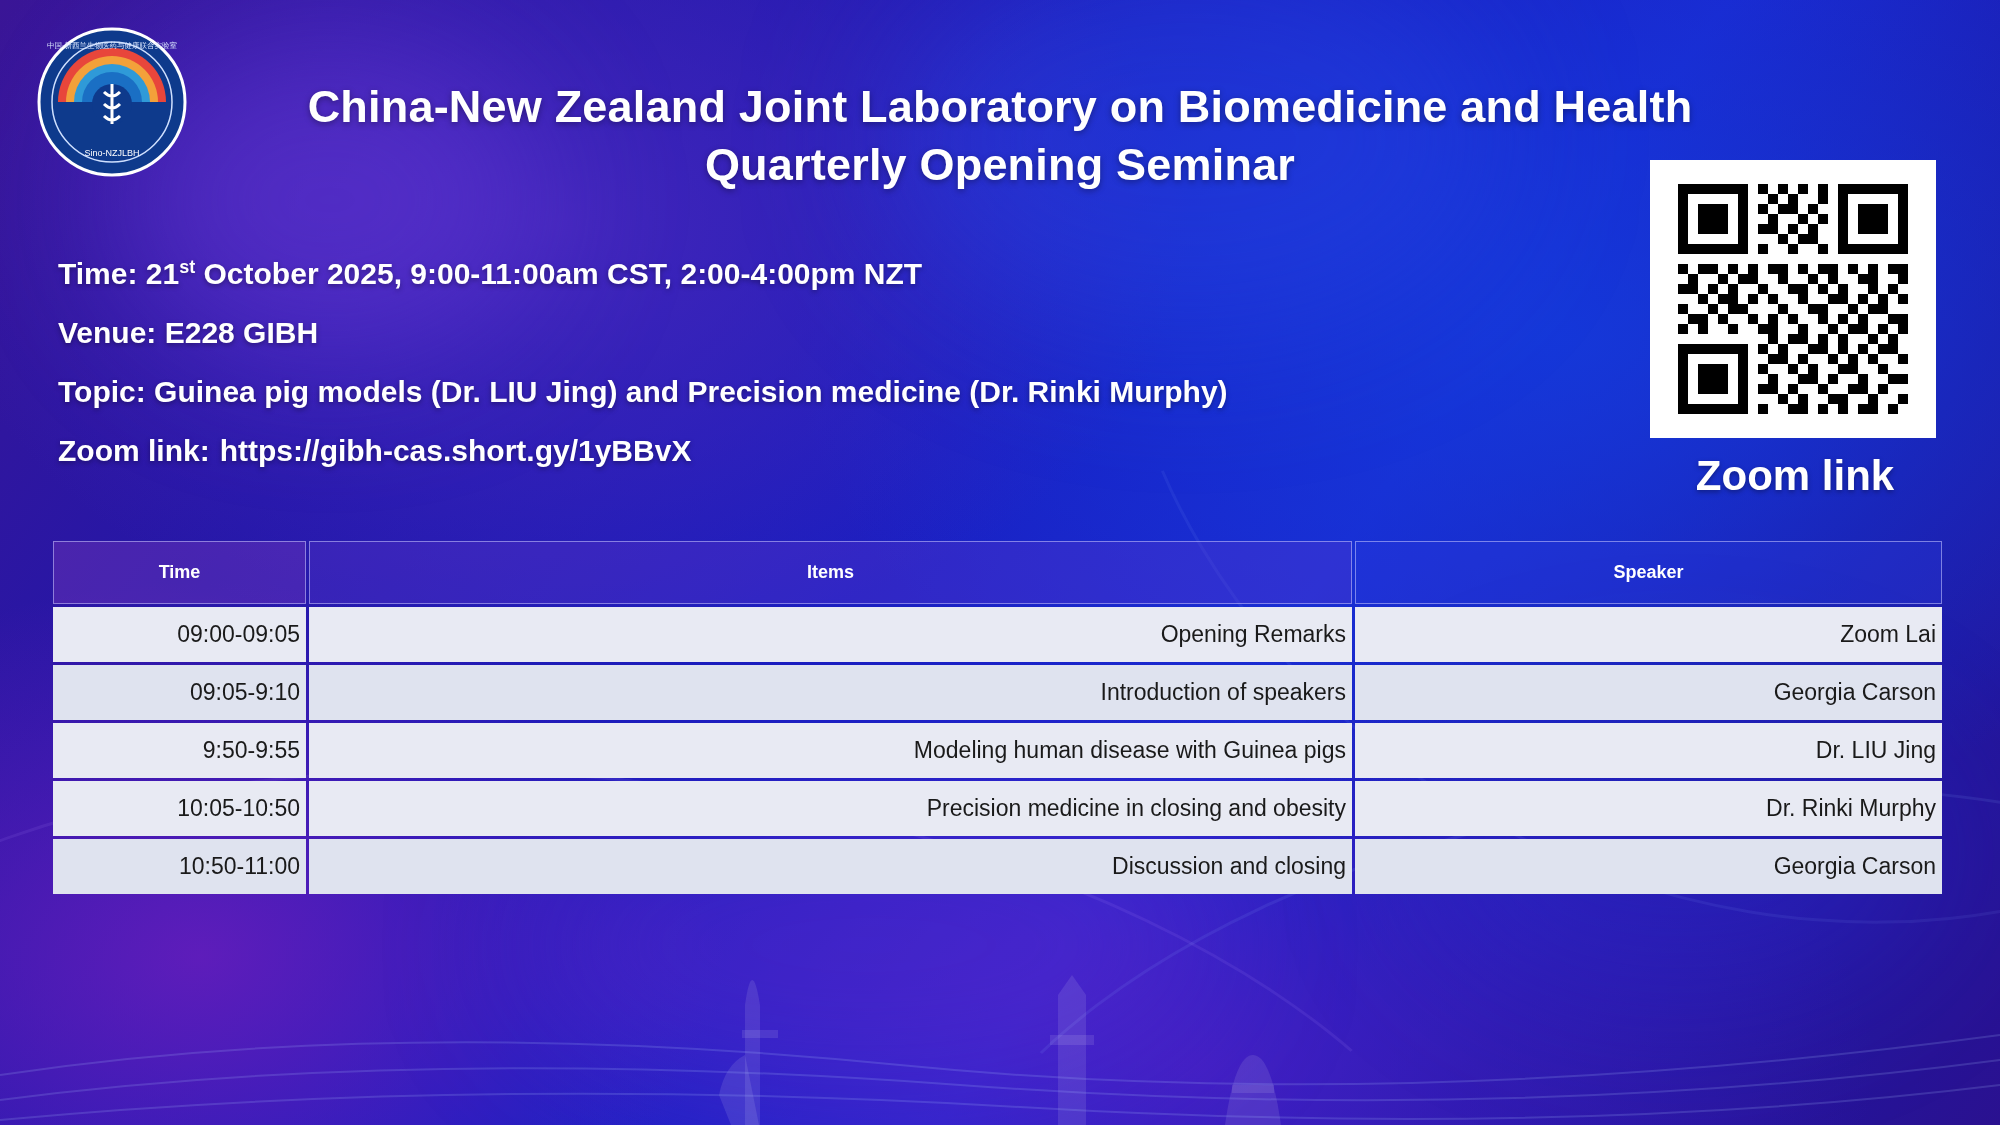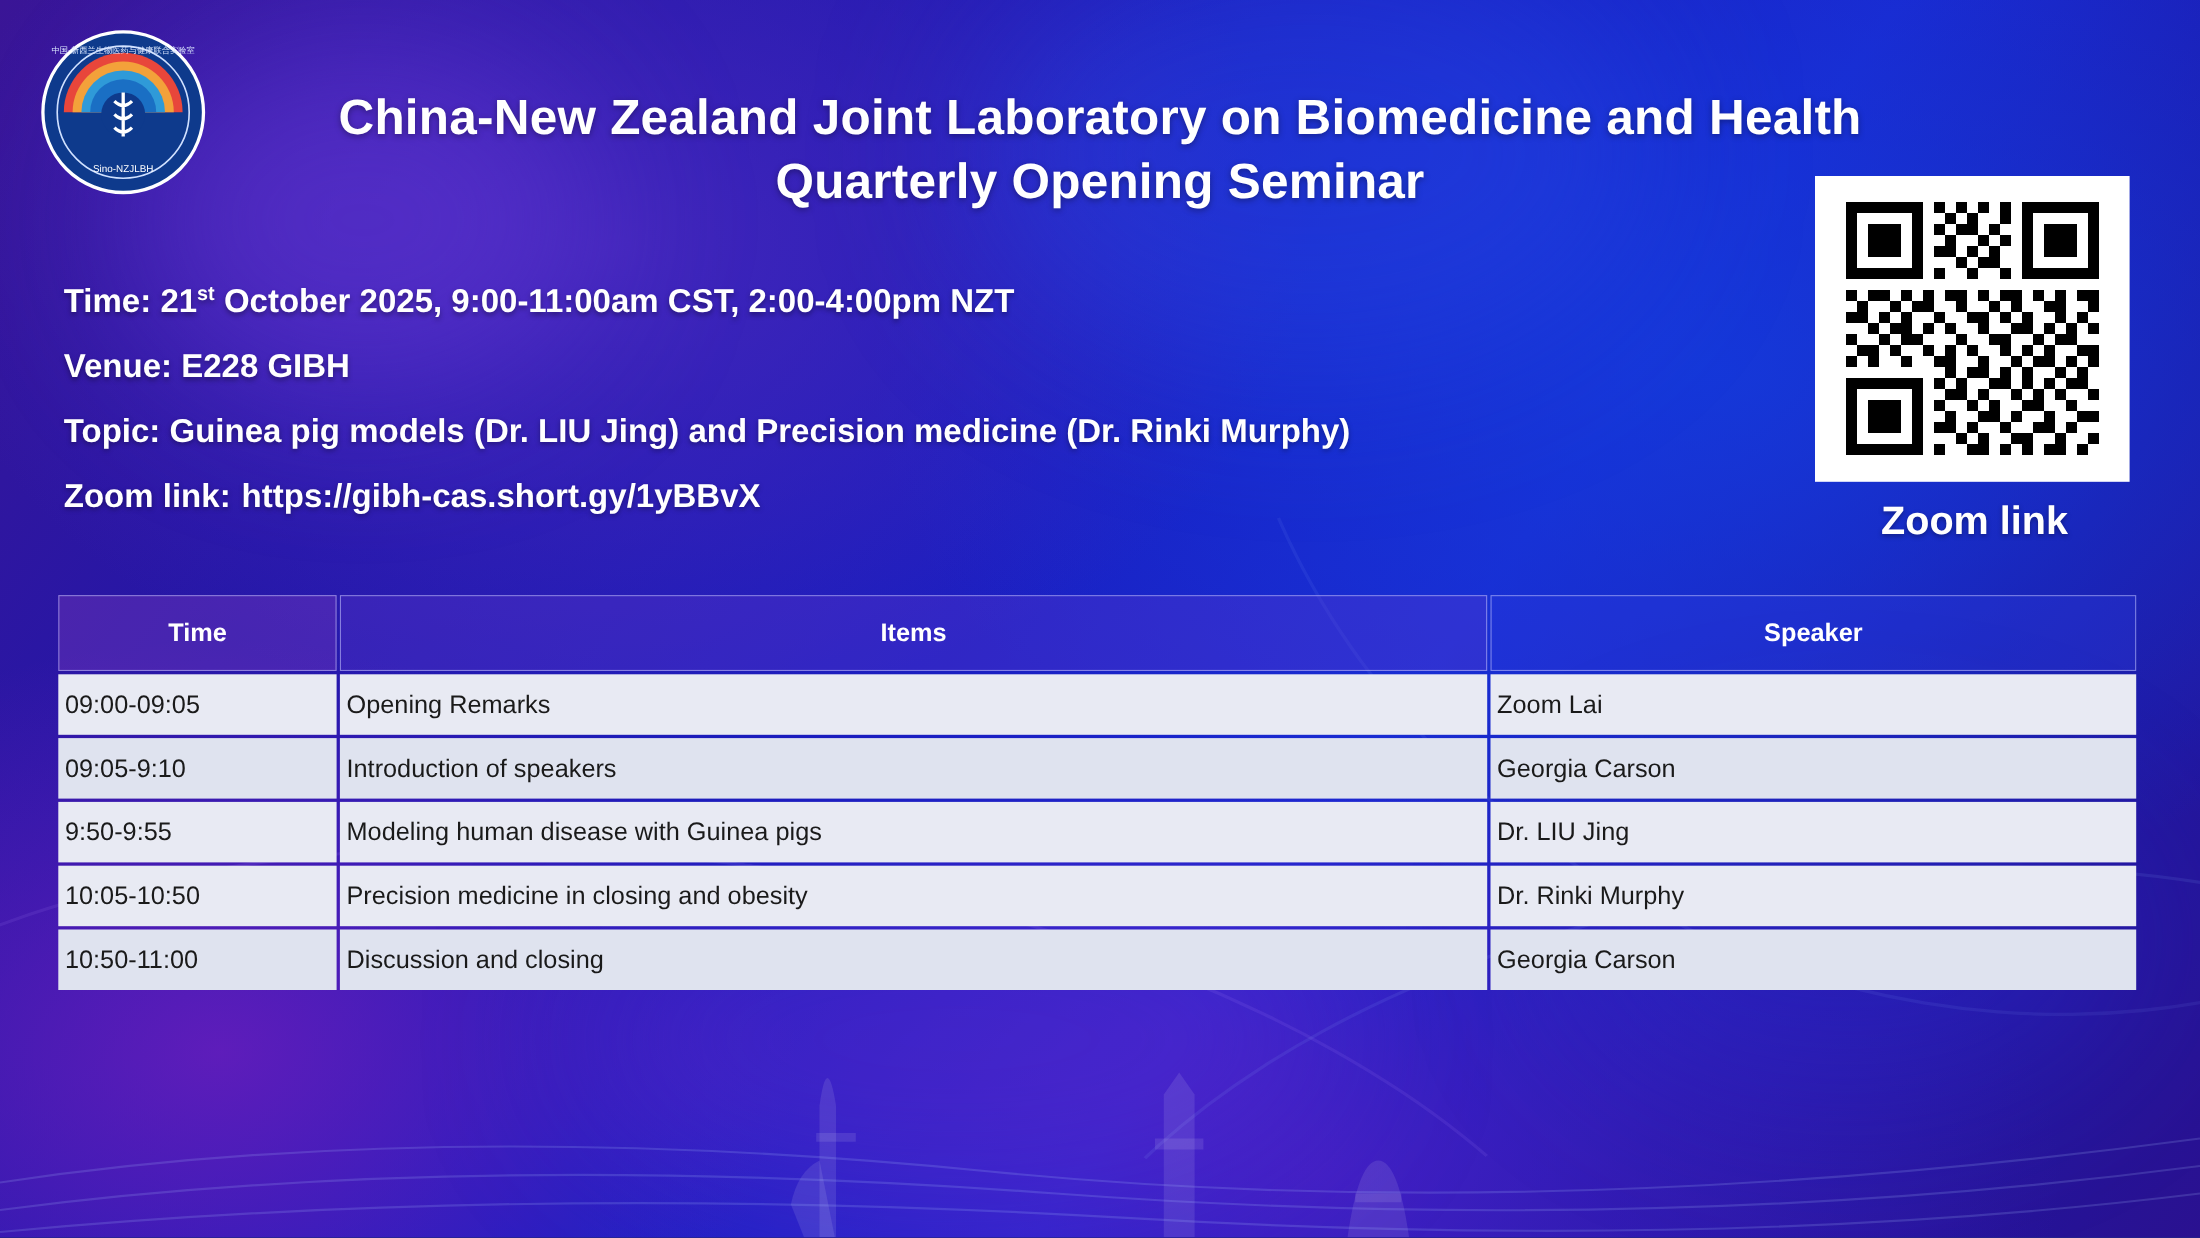--- a/index.html
+++ b/index.html
@@ -140,53 +140,53 @@
     padding: 0;
     box-sizing: border-box;
     display: flex;
     align-items: center;
     justify-content: center;
   }
   .qr-box svg { display:block; }
   .qr-caption {
     margin-top: 14px;
     color: #ffffff;
-    font-size: 36px;
+    font-size: 42px;
     font-weight: bold;
     text-shadow: 0 2px 5px rgba(0,0,0,0.35);
   }
 
   
   .schedule {
     position: absolute;
     left: 50px;
     top: 538px;
     width: 1886px;
     border-collapse: separate;
     border-spacing: 3px 3px;
     table-layout: fixed;
   }
   .schedule th {
     color: #ffffff;
-    font-size: 23px;
+    font-size: 18px;
     font-weight: bold;
     padding: 20px 6px;
     background: rgba(255,255,255,0.06);
     border: 1px solid rgba(200,200,255,0.55);
     text-align: center;
   }
   .schedule th.col-time { background: rgba(150,70,200,0.30); }
   .schedule th.col-items { background: rgba(100,60,210,0.30); }
   .schedule th.col-speaker { background: rgba(45,60,225,0.30); text-align: center; }
   .schedule td {
     background: #e8eaf3;
     color: #1a1a1a;
     font-size: 23px;
     padding: 14px 6px;
-    text-align: left;
+    text-align: right;
     border: none;
   }
   .schedule tr.alt td {
     background: #dfe3ef;
   }
   .schedule col.c-time { width: 253px; }
   .schedule col.c-items { width: 1043px; }
   .schedule col.c-speaker { width: 587px; }
 </style>
 </head>

